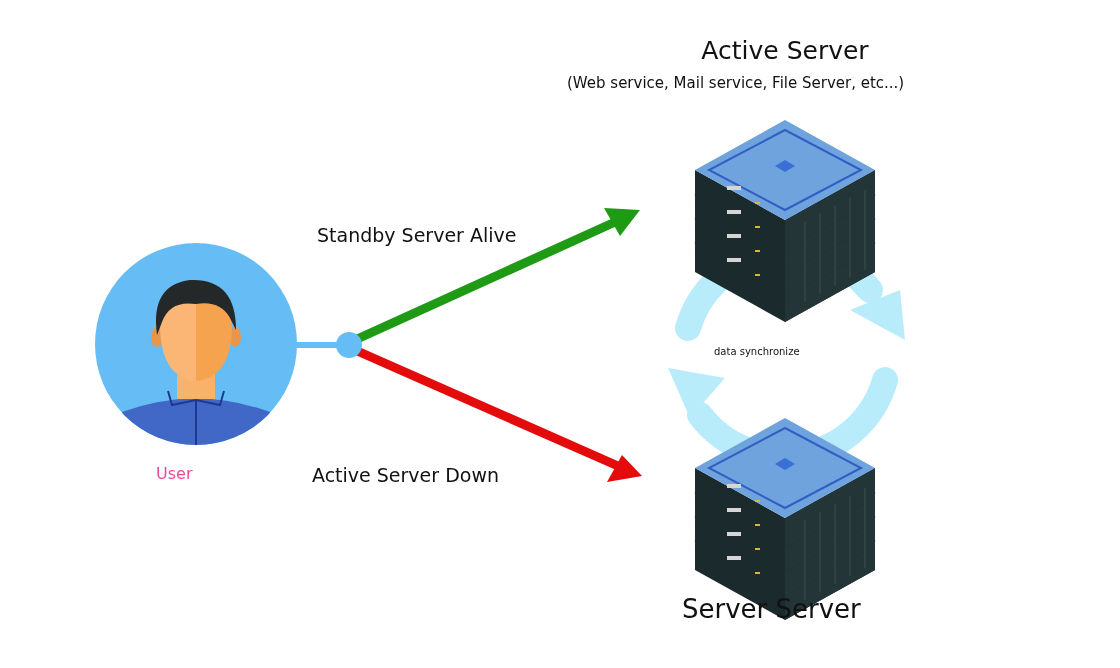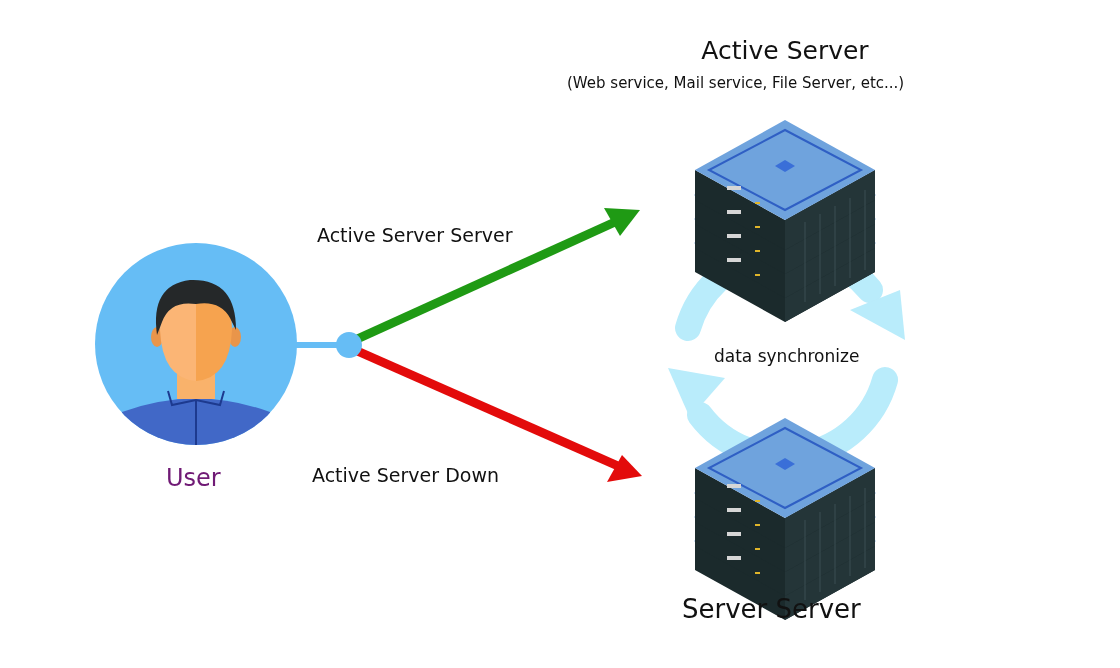--- a/index.html
+++ b/index.html
@@ -95,17 +95,17 @@
     <ellipse cx="157" cy="337" rx="6" ry="10" fill="#e9954a"></ellipse>
     <ellipse cx="235" cy="337" rx="6" ry="10" fill="#e9954a"></ellipse>
     <path d="M 196 288 Q 160 290 160 330 Q 162 378 196 381 Z" fill="#fbb575"></path>
     <path d="M 196 288 Q 232 290 232 330 Q 230 378 196 381 Z" fill="#f6a34f"></path>
     <path d="M 157 335 Q 150 285 190 280 Q 236 278 236 330 L 230 318 Q 220 300 196 304 Q 170 300 162 322 Z" fill="#252829"></path>
   </g>
 </svg>
 
 <div class="lbl" id="title" style="top:36px; font-size:25px; left:0; width:1570px;">Active Server</div>
 <div class="lbl" style="top:74px; left:544px; font-size:15px;margin-left:23px;">(Web service, Mail service, File Server, etc...)</div>
-<div class="lbl" style="top:224px; left:317px; font-size:19px;">Active Server Server</div>
+<div class="lbl" style="top:224px; left:317px; font-size:19px;">Standby Server Alive</div>
 <div class="lbl" style="top:464px; left:312px; font-size:19px;">Active Server Down</div>
-<div class="lbl" style="top:346px; left:714px; font-size:17px;">data synchronize</div>
-<div class="lbl" style="top:464px; left:166px; font-size:24px; color:#701a75;">User</div>
+<div class="lbl" style="top:346px; left:714px; font-size:10px;">data synchronize</div>
+<div class="lbl" style="top:464px; left:156px; font-size:16px; color:#ec4899;">User</div>
 <div class="lbl" style="top:594px; left:682px; font-size:26px;">Server Server</div>
 
 </body></html>

